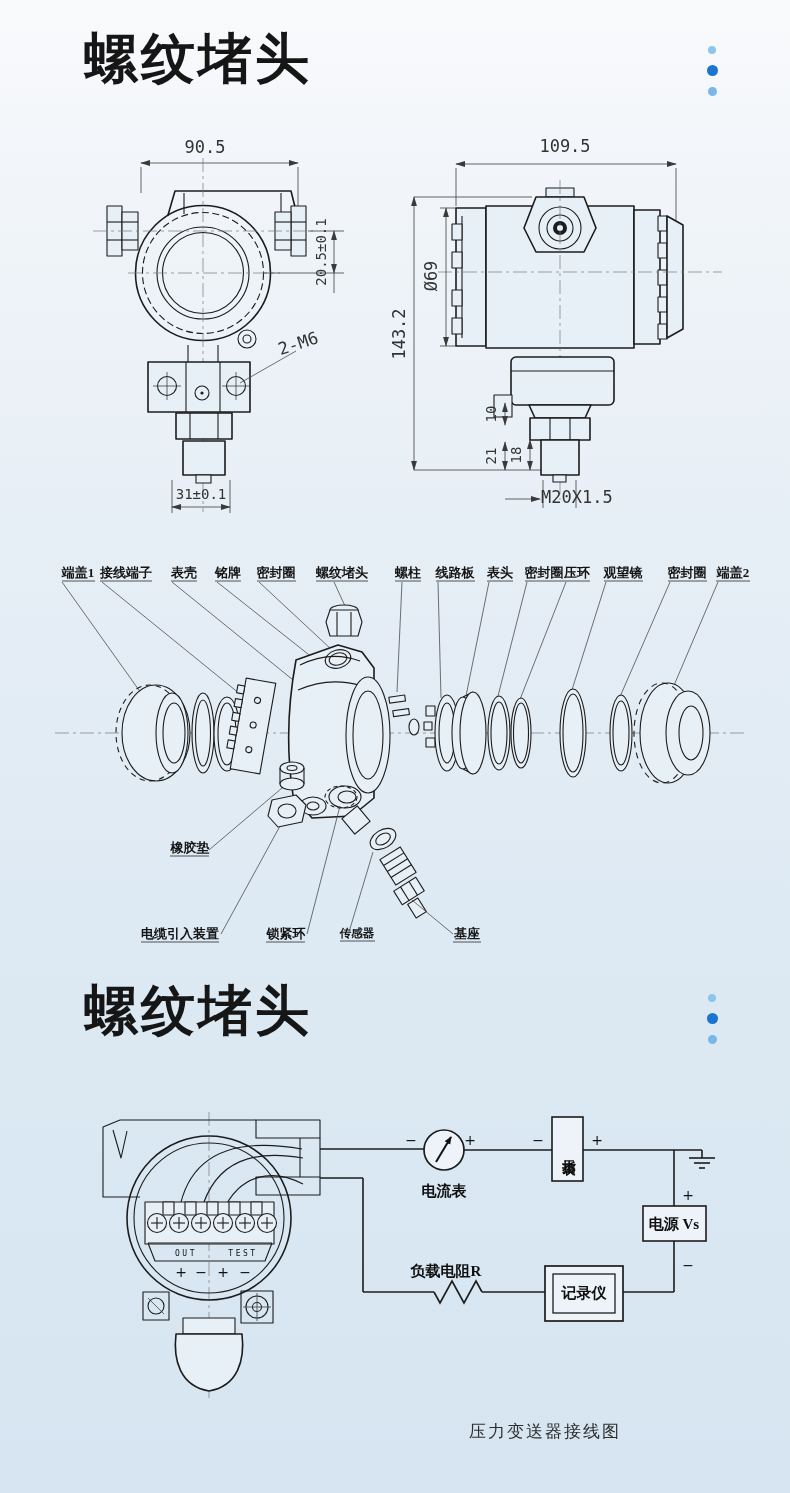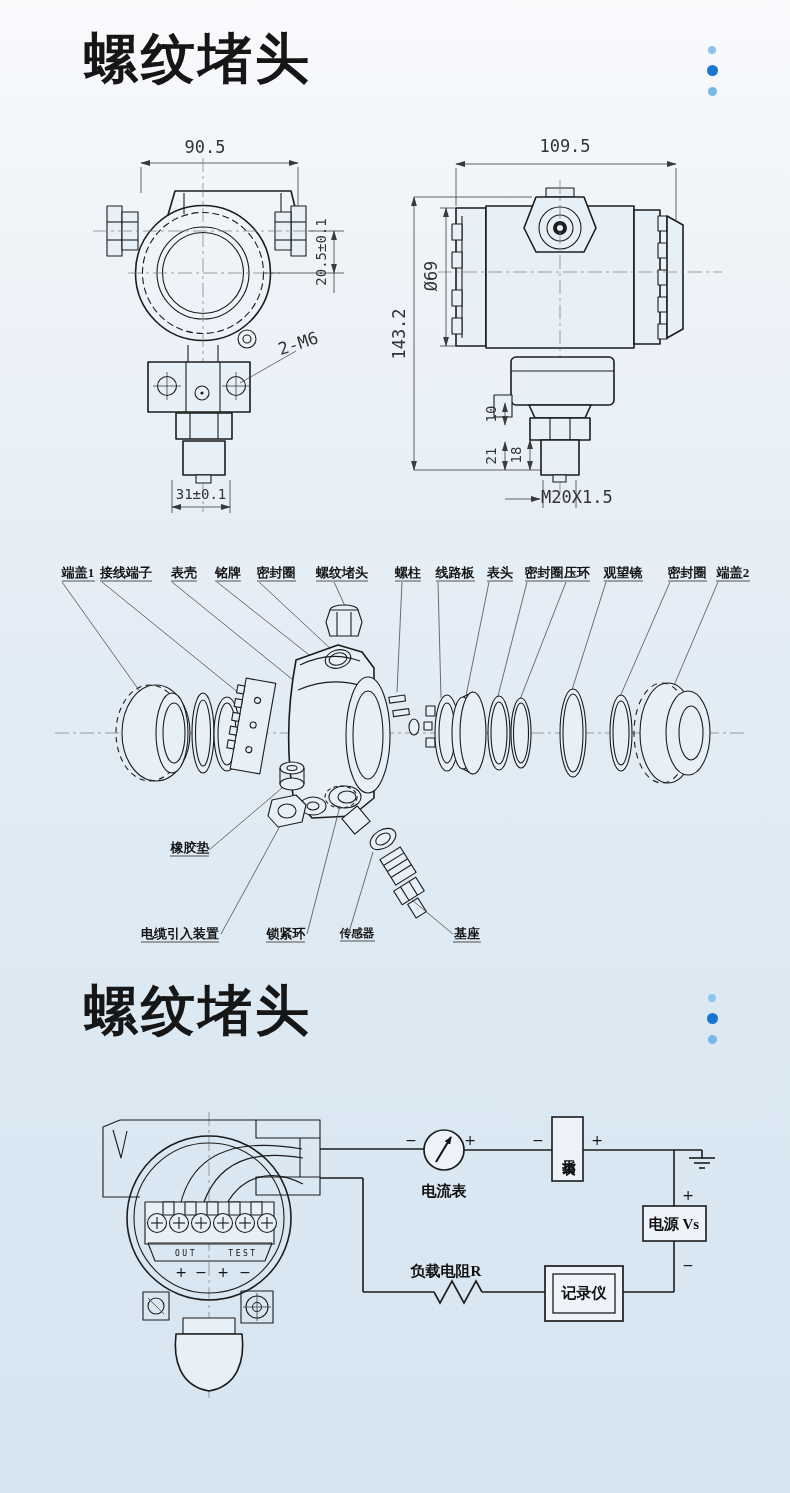--- a/index.html
+++ b/index.html
@@ -454,13 +454,14 @@
       <polyline class="wire" points="482,1292 476,1281 464,1303 452,1281 440,1303 434,1292"></polyline>
       <line class="wire" x1="434" y1="1292" x2="363" y2="1292"></line>
       <text class="wl" x="446" y="1276" text-anchor="middle">负载电阻R</text>
       <line class="wire" x1="363" y1="1292" x2="363" y2="1178"></line>
       <line class="wire" x1="363" y1="1178" x2="320" y2="1178"></line>
     </g>
   </svg>
 
   <div class="vlabel">指示表</div>
 
+  <div class="cap-wrap">压力变送器接线图</div>
 </div>
 
 </body></html>

